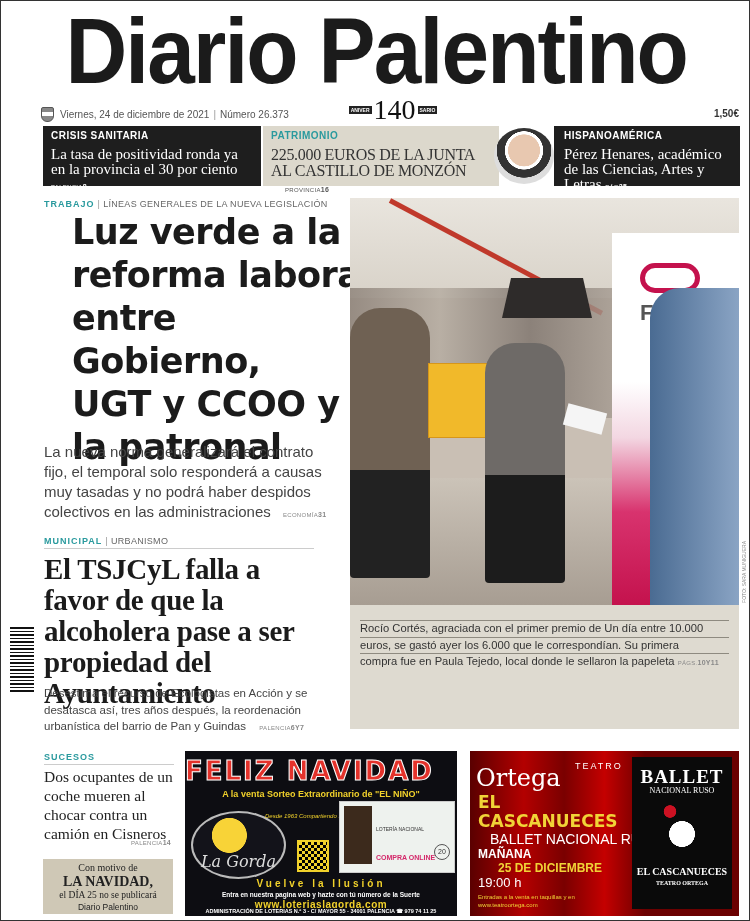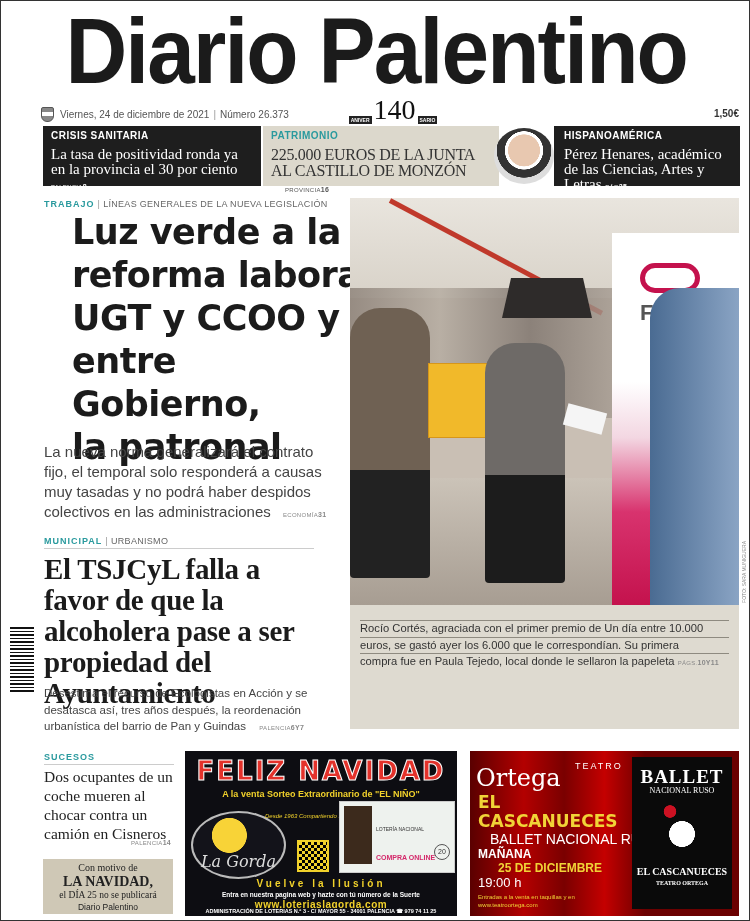--- a/index.html
+++ b/index.html
@@ -7,21 +7,21 @@
     body { position: relative; font-family: "Liberation Sans", sans-serif; color: #1a1a1a; border: 1px solid #333; }
     .abs { position: absolute; }
 
     
     .masthead { left: 0; top: 0; width: 750px; height: 100px; text-align: center; }
     .masthead-title { font-family: "Liberation Sans", sans-serif; font-weight: bold; font-size: 92px; letter-spacing: -2px; line-height: 100px; color: #1b1b1b; transform: scaleX(0.93); display: inline-block; }
 
     
     .dateline { left: 40px; top: 104px; width: 700px; height: 18px; font-size: 10px; color: #555; display: flex; align-items: center; }
     .shield-icon { width: 13px; height: 15px; border: 1px solid #555; border-radius: 2px 2px 6px 6px; margin-right: 6px; background: linear-gradient(#888 0 30%, #fff 30% 60%, #888 60%); }
-    .anniv { left: 352px; top: 95px; width: 80px; height: 28px; display: flex; align-items: flex-end; justify-content: center; }
+    .anniv { left: 352px; top: 95px; width: 80px; height: 28px; display: flex; align-items: center; justify-content: center; }
     .anniv-tag { background: #222; color: #fff; font-size: 5px; padding: 1px 2px; font-weight: bold; }
     .anniv-num { font-family: "Liberation Serif", serif; font-size: 28px; line-height: 28px; margin: 0 2px; color: #111; }
     .price { right: 10px; top: 107px; font-size: 10px; font-weight: bold; color: #333; }
 
     
     .strip { top: 125px; height: 60px; }
     .strip-dark { background: #1e1e1e; color: #fff; }
     .strip-light { background: #dcd8cc; color: #222; }
     .strip-label { font-weight: bold; font-size: 10px; letter-spacing: 0.5px; margin: 4px 0 0 8px; }
     .strip-label.teal { color: #2a9a9e; }
@@ -71,21 +71,21 @@
     
     .sucesos-title { font-family: "Liberation Serif", serif; font-size: 15.5px; line-height: 19px; color: #222; }
     .navidad-box { left: 42px; top: 858px; width: 130px; height: 55px; background: #cfc8b6; text-align: center; color: #222; font-family: "Liberation Serif", serif; padding-top: 3px; }
     .navidad-box .l1 { font-size: 10px; line-height: 12px; }
     .navidad-box .l2 { font-size: 14px; line-height: 15px; font-weight: bold; }
     .navidad-box .l3 { font-size: 9.5px; line-height: 12px; }
     .navidad-box .l4 { font-family: "Liberation Sans", sans-serif; font-size: 8.5px; line-height: 12px; }
 
     
     .ad-loteria { left: 184px; top: 750px; width: 272px; height: 165px; background: #0d0d12; color: #fff; overflow: hidden; }
-    .ad-l-title { left: 0; top: 5px; width: 100%; text-align: center; font-family: "DejaVu Sans", sans-serif; font-weight: bold; font-size: 26px; color: #e4322b; -webkit-text-stroke: 1px #fff; letter-spacing: 2px; }
+    .ad-l-title { left: 0; top: 5px; width: 100%; text-align: left; font-family: "DejaVu Sans", sans-serif; font-weight: bold; font-size: 26px; color: #e4322b; -webkit-text-stroke: 1px #fff; letter-spacing: 2px; }
     .ad-l-sub { left: 0; top: 38px; width: 100%; text-align: center; font-size: 9px; font-weight: bold; color: #f1d12b; }
     .ad-l-brand { left: 6px; top: 60px; width: 95px; height: 68px; border-radius: 50%; background: radial-gradient(circle at 40% 35%, #f8d337 0 25%, #13131a 26%); border: 2px solid #bbb; display: flex; align-items: flex-end; justify-content: center; font-family: "DejaVu Serif", serif; font-style: italic; font-size: 16px; color: #ddd; padding-bottom: 6px; }
     .ad-l-since { left: 80px; top: 62px; font-size: 6px; color: #f1d12b; font-style: italic; text-align: center; }
     .ad-l-qr { left: 112px; top: 89px; width: 32px; height: 32px; background: repeating-conic-gradient(#000 0 25%, #f1d12b 0 50%) 0 0/6px 6px; border: 2px solid #f1d12b; }
     .ad-l-ticket { left: 154px; top: 50px; width: 116px; height: 72px; background: #eef2ee; border: 1px solid #ccc; }
     .ad-l-ticket .pic { position: absolute; left: 4px; top: 4px; width: 28px; height: 58px; background: #3c2a1c; }
     .ad-l-ticket .txt { position: absolute; left: 36px; top: 24px; font-size: 5px; color: #333; }
     .ad-l-ticket .cta { position: absolute; left: 36px; top: 52px; font-size: 7px; font-weight: bold; color: #d4286a; }
     .ad-l-ticket .num { position: absolute; right: 4px; top: 42px; width: 16px; height: 16px; border-radius: 50%; border: 1px solid #555; font-size: 7px; color: #333; text-align: center; line-height: 14px; }
     .ad-l-slogan { left: 0; top: 127px; width: 100%; text-align: center; font-size: 10px; font-weight: bold; color: #f1d12b; letter-spacing: 3px; }
@@ -151,22 +151,22 @@
     <span class="pg"><span>PÁG</span><b>35</b></span>
   </div>
 </div>
 
 <div class="abs kicker" style="left:43px;top:198px;">
   <span class="tag">TRABAJO</span><span class="sep">|</span><span>LÍNEAS GENERALES DE LA NUEVA LEGISLACIÓN</span>
 </div>
 <div class="abs headline-main" style="left:43px;top:210px;width:300px;margin-left:28px;">
   <div>Luz verde a la</div>
   <div>reforma laboral</div>
+  <div>entre Gobierno,</div>
   <div>UGT y CCOO y</div>
-  <div>entre Gobierno,</div>
   <div>la patronal</div>
 </div>
 <div class="abs deck" style="left:43px;top:441px;width:285px;">
   <span>La nueva norma generalizará el contrato fijo, el temporal solo responderá a causas muy tasadas y no podrá haber despidos colectivos en las administraciones</span>
   <span class="pg" style="margin-left:8px;color:#888"><span>ECONOMÍA</span><b>31</b></span>
 </div>
 
 <div class="abs kicker" style="left:43px;top:535px;width:270px;">
   <span class="tag">MUNICIPAL</span><span class="sep">|</span><span>URBANISMO</span>
   <div class="rule" style="margin-top:2px"></div>

